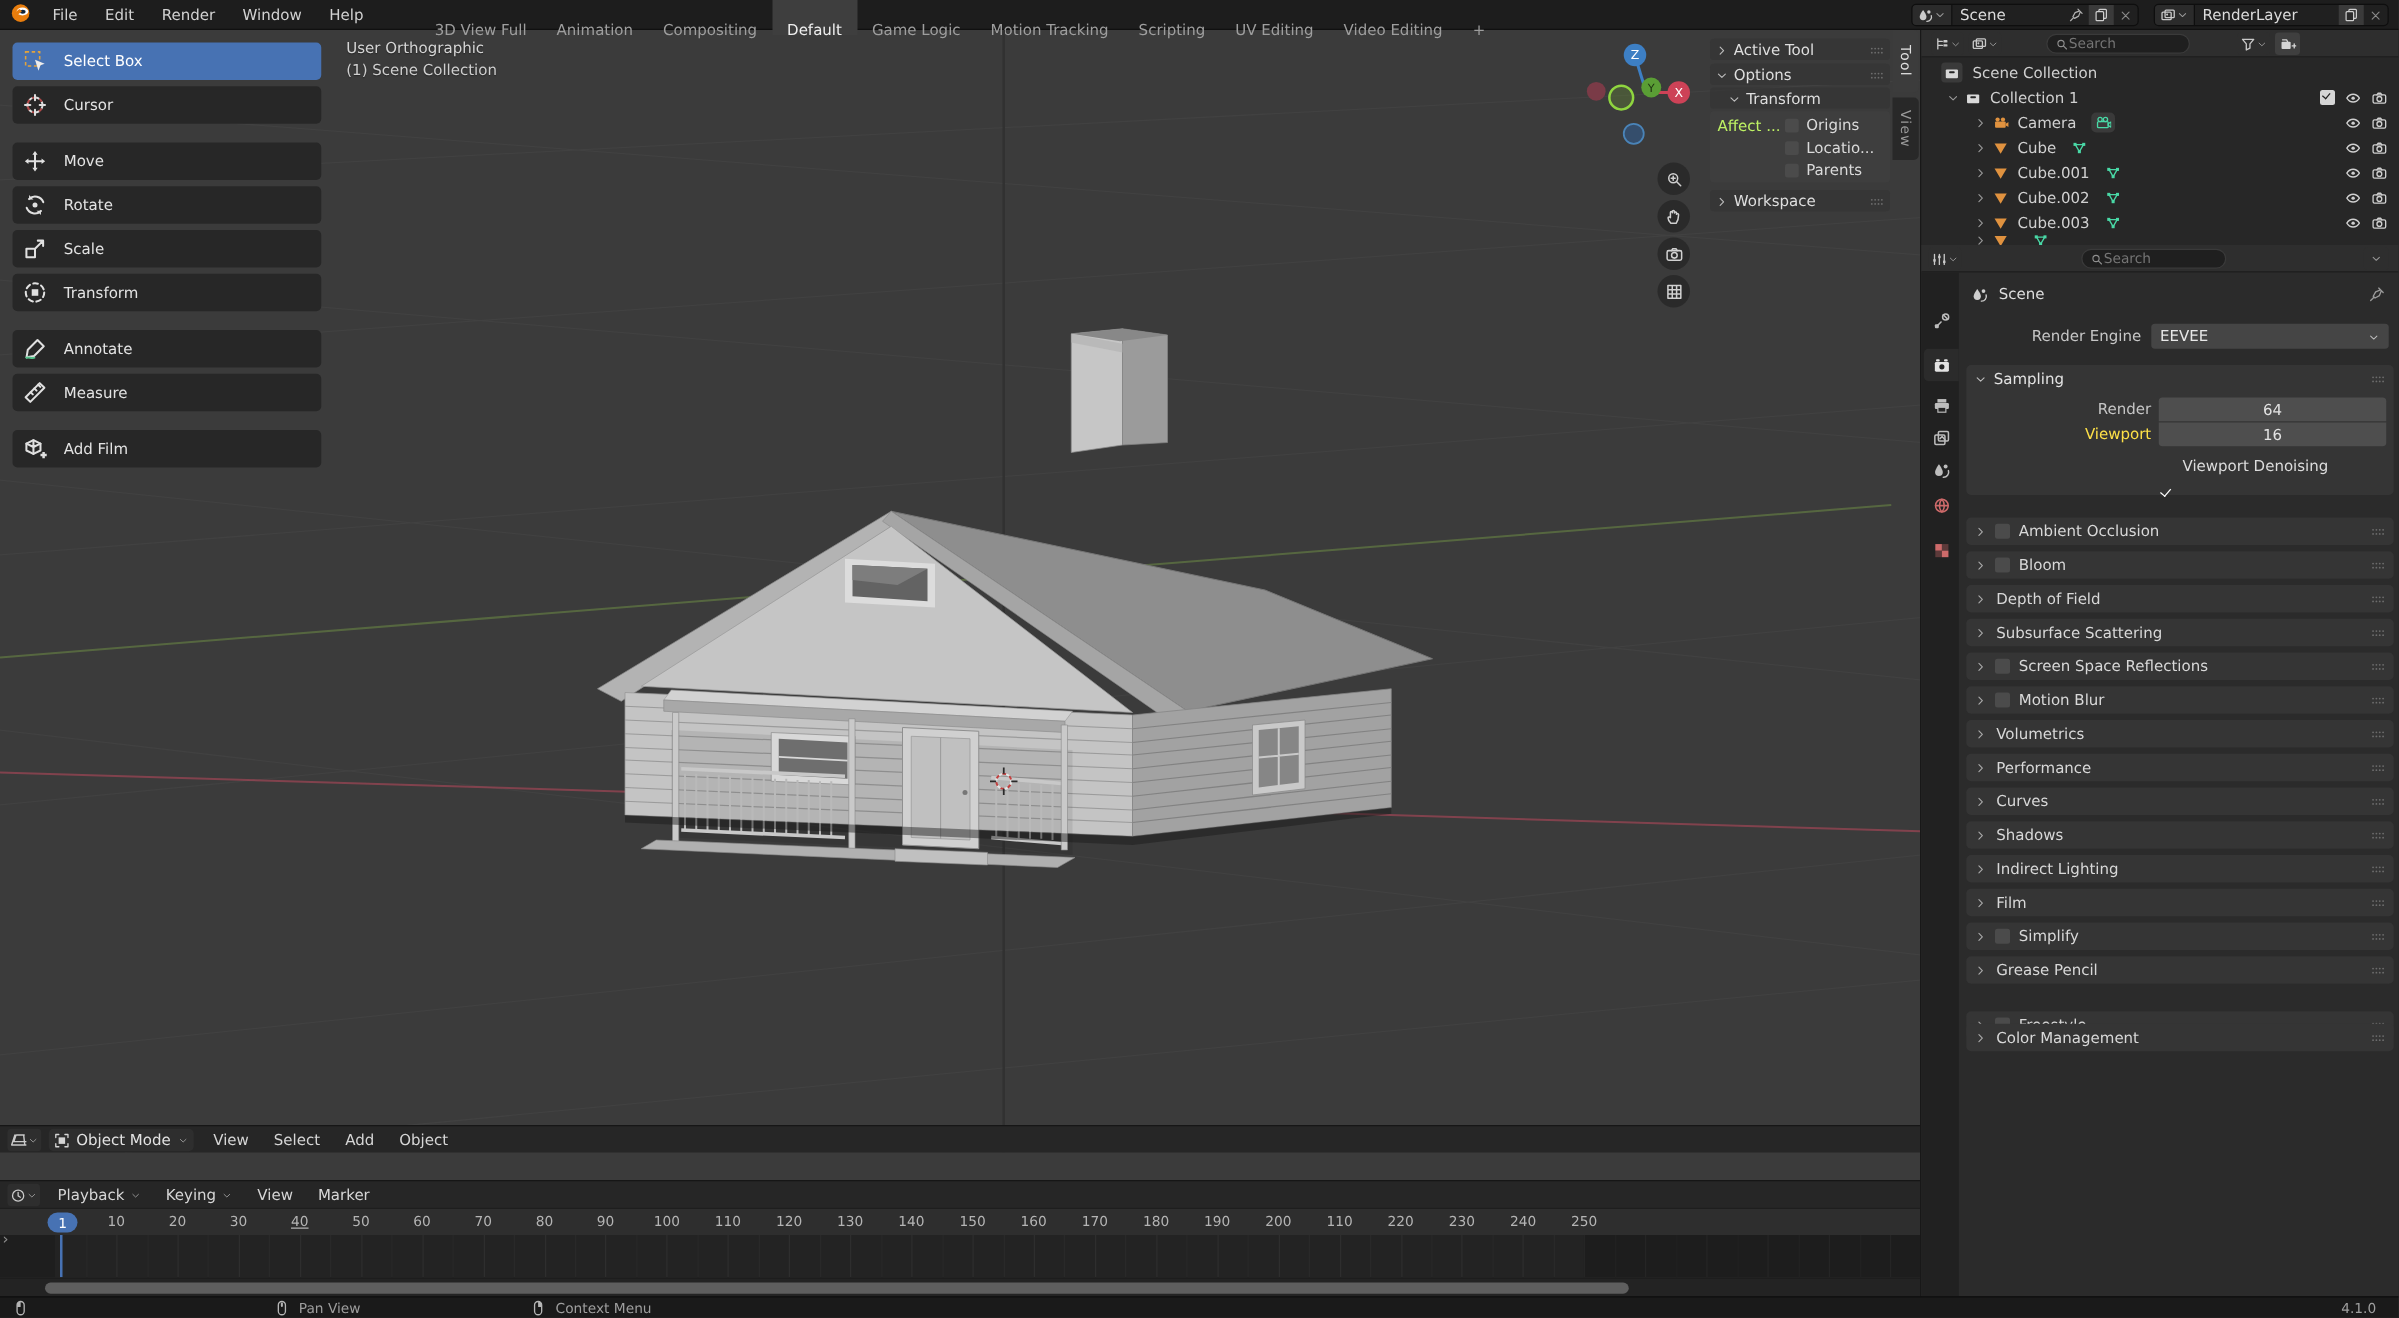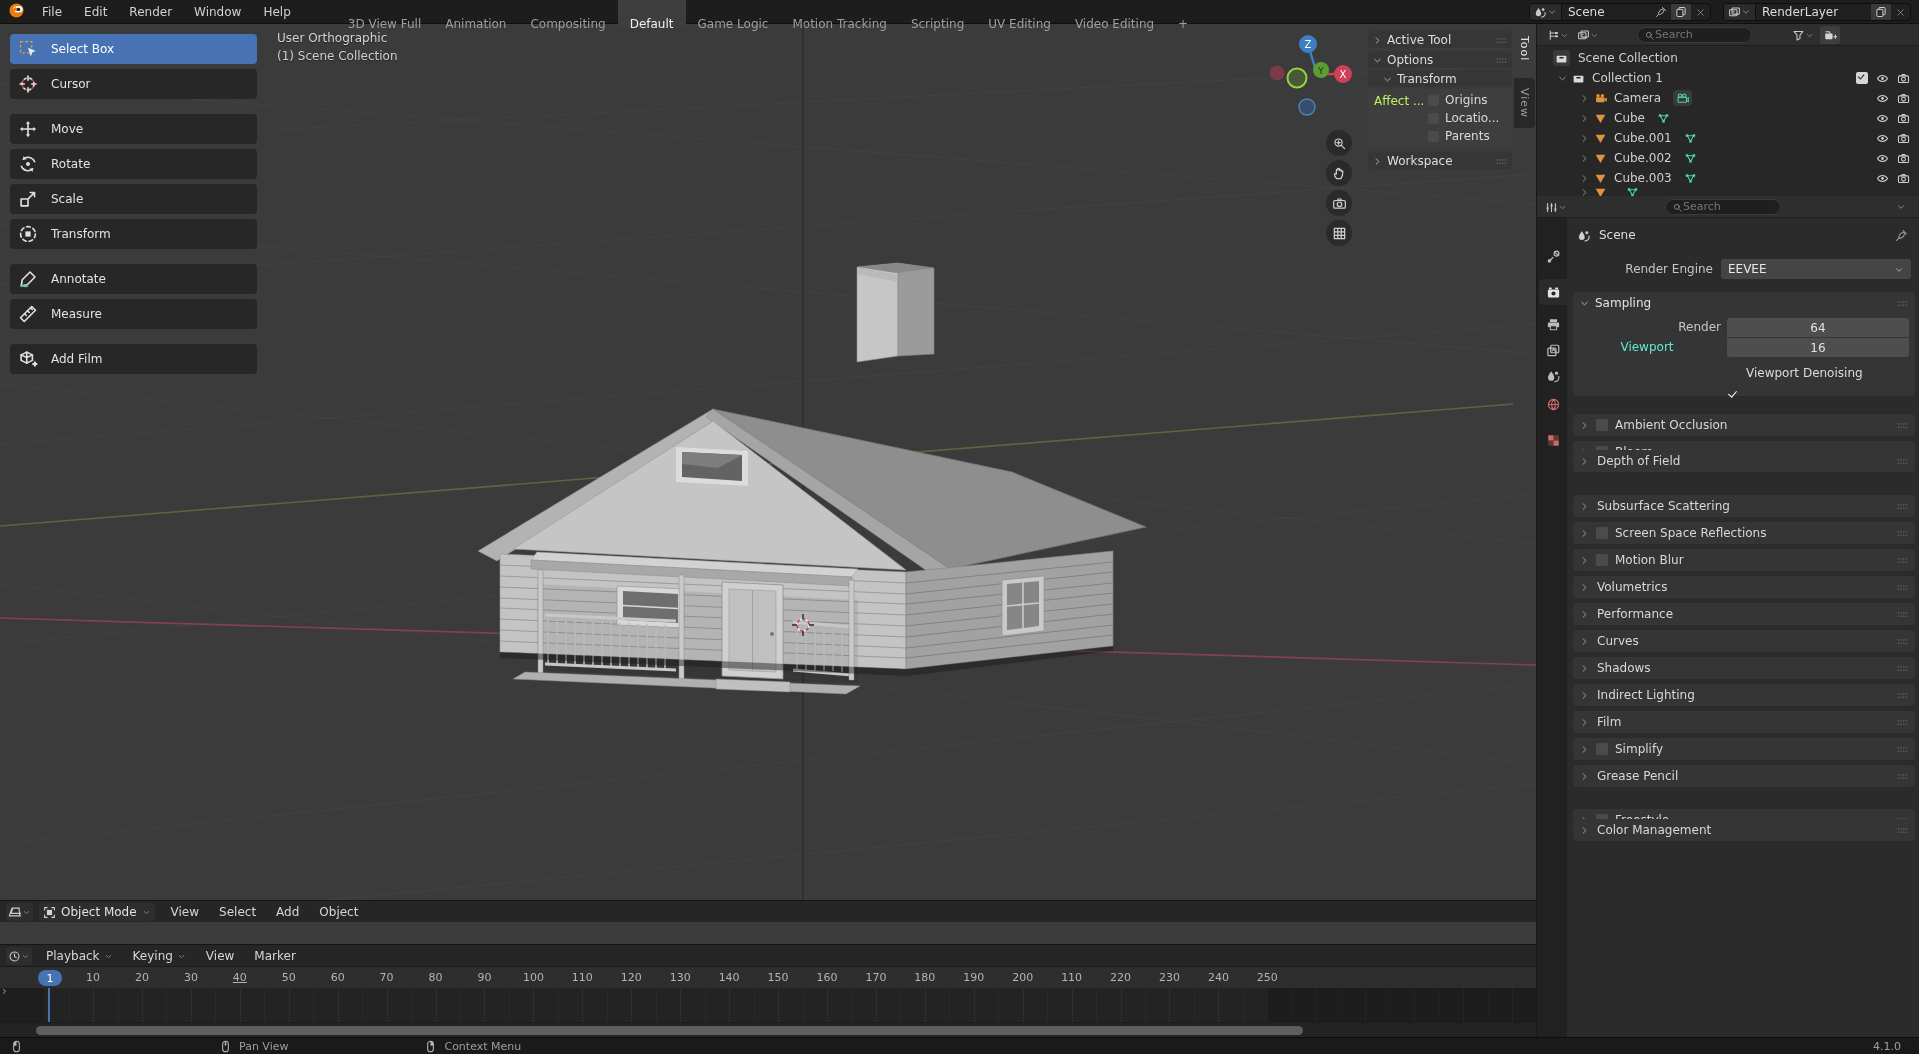--- a/index.html
+++ b/index.html
@@ -777,21 +777,21 @@
                 <circle cx="12.9" cy="6" r=".9"></circle>
                 <circle cx="3" cy="10" r=".9"></circle>
                 <circle cx="6.3" cy="10" r=".9"></circle>
                 <circle cx="9.6" cy="10" r=".9"></circle>
                 <circle cx="12.9" cy="10" r=".9"></circle>
               </g>
             </svg></span>
       </div>
       <div class="abs" style="left:0;top:28px;width:148px;text-align:right;color:#c6c6c6">Render</div>
       <div class="abs field" style="left:154px;top:26px;width:182px;height:19px;border-radius:3px 3px 0 0">64</div>
-      <div class="abs" style="left:0;top:48px;width:148px;text-align:center;color:#5eead4">Viewport</div>
+      <div class="abs" style="left:0;top:48px;width:148px;text-align:right;color:#fde047">Viewport</div>
       <div class="abs field" style="left:154px;top:46px;width:182px;height:19px;border-radius:0 0 3px 3px">16</div>
       <span class="cb blue abs" style="left:154px;top:74px;width:13px;height:13px"></span>
       <span class="abs" style="left:173px;top:74px;color:#dcdcdc">Viewport Denoising</span>
     </div>
     <div id="psections">
         <div class="p-section" style="top: 218px;">
           <svg class="ic" width="11" height="11" viewBox="0 0 16 16" style="color:#aaaaaa">
             <path d="M6 4l4 4-4 4" stroke="currentColor" fill="none" stroke-width="1.3" stroke-linecap="round" stroke-linejoin="round"></path>
           </svg>
           <span class="cb" style="margin-left:6px"></span>
@@ -821,21 +821,21 @@
                 <circle cx="6.3" cy="6" r=".9"></circle>
                 <circle cx="9.6" cy="6" r=".9"></circle>
                 <circle cx="12.9" cy="6" r=".9"></circle>
                 <circle cx="3" cy="10" r=".9"></circle>
                 <circle cx="6.3" cy="10" r=".9"></circle>
                 <circle cx="9.6" cy="10" r=".9"></circle>
                 <circle cx="12.9" cy="10" r=".9"></circle>
               </g>
             </svg></span>
         </div>
-        <div class="p-section" style="top: 254px;">
+        <div class="p-section" style="top: 272px;">
           <svg class="ic" width="11" height="11" viewBox="0 0 16 16" style="color:#aaaaaa">
             <path d="M6 4l4 4-4 4" stroke="currentColor" fill="none" stroke-width="1.3" stroke-linecap="round" stroke-linejoin="round"></path>
           </svg>
           <span style="margin-left:7px">Depth of Field</span>
           <span class="np-dots"><svg class="ic" width="13" height="13" viewBox="0 0 16 16" style="color:#9a9a9a">
               <g fill="currentColor">
                 <circle cx="3" cy="6" r=".9"></circle>
                 <circle cx="6.3" cy="6" r=".9"></circle>
                 <circle cx="9.6" cy="6" r=".9"></circle>
                 <circle cx="12.9" cy="6" r=".9"></circle>

